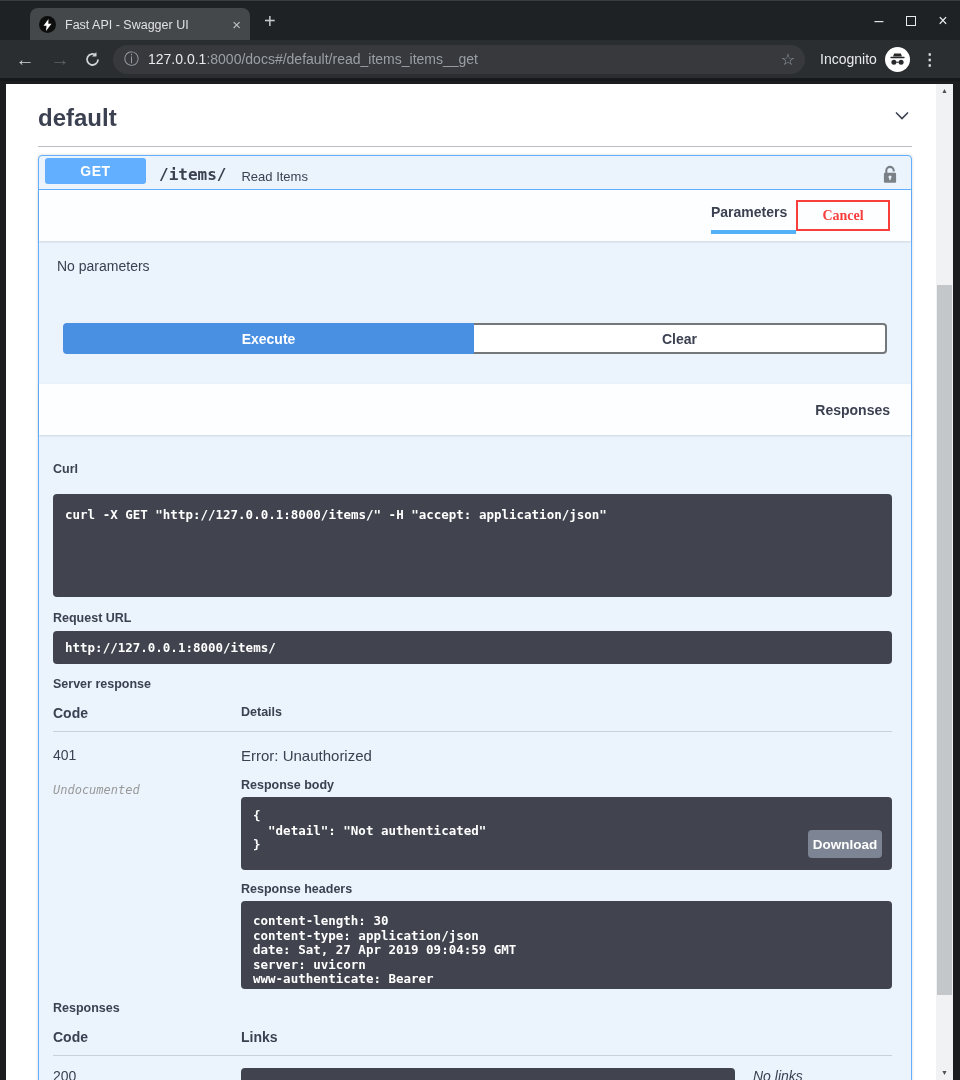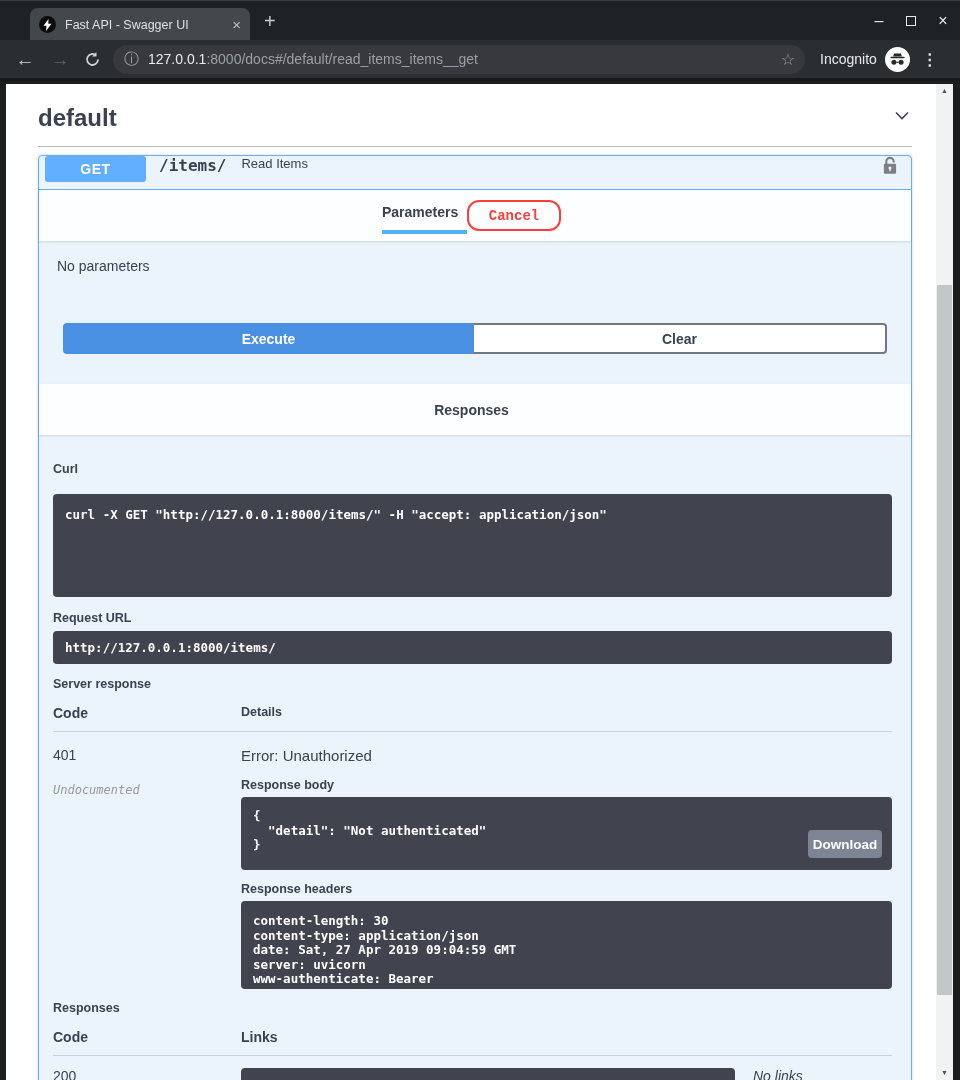--- a/index.html
+++ b/index.html
@@ -39,31 +39,31 @@
   .sb-up { top:0; } .sb-down { bottom:0; }
   .sb-thumb { position:absolute; top:201px; left:1px; width:15px; height:710px; background:#c3c7c9; }
 
   
   .content { padding:13px 24px 0 32px; color:#3b4151; }
   .sec-row { display:flex; justify-content:space-between; align-items:center; height:42px; }
   .sec-title { font-size:24px; font-weight:700; color:#3b4151; }
   .sec-hr { border:none; border-top:1px solid rgba(59,65,81,.35); margin-top:7px; }
 
   .opblock { margin-top:8px; border:1px solid #61affe; border-radius:4px; background:#ebf4fd; box-shadow:0 0 3px rgba(0,0,0,.18); }
-  .op-summary { display:flex; align-items:flex-start; height:34px; padding:0 14px 16px 6px; border-bottom:1px solid #61affe; }
+  .op-summary { display:flex; align-items:flex-end; height:34px; padding:0 14px 5px 6px; border-bottom:1px solid #61affe; }
   .method-badge { width:101px; height:26px; background:#61affe; border-radius:3px; color:#fff; font-weight:700; font-size:14px; text-align:center; line-height:26px; letter-spacing:.5px; }
   .op-path { font-family:"DejaVu Sans Mono", monospace; font-weight:700; font-size:16px; margin-left:13px; color:#3b4151; }
   .op-desc { font-size:13px; margin-left:15px; color:#3b4151; }
   .op-lock { margin-left:auto; display:flex; }
 
-  .sect-header { background:rgba(255,255,255,.85); box-shadow:0 1px 2px rgba(0,0,0,.12); height:51px; display:flex; align-items:center; justify-content:center; padding:0 21px 0 14px; position:relative; }
+  .sect-header { background:rgba(255,255,255,.85); box-shadow:0 1px 2px rgba(0,0,0,.12); height:51px; display:flex; align-items:center; justify-content:flex-end; padding:0 21px 0 14px; position:relative; }
   .tab-item { align-self:flex-start; margin-top:13px; }
   .tab-item-label { font-size:14px; font-weight:700; color:#3b4151; }
   .tab-underline { height:4px; width:85px; background:#53b1f8; margin-top:9px; }
-  .cancel-btn { width:94px; height:31px; border:2px solid #f93e3e; border-radius:12px; background:transparent; color:#f93e3e; font-weight:700; font-size:14px; font-family:Liberation Mono, monospace; }
+  .cancel-btn { width:94px; height:31px; border:2px solid #f93e3e; border-radius:0; background:transparent; color:#f93e3e; font-weight:700; font-size:14px; font-family:Liberation Serif, serif; }
 
   .no-params { margin:17px 0 0 18px; font-size:14px; height:16px; }
   .execute-row { display:flex; margin-top:49px; padding:0 24px;justify-content:flex-end; }
   .execute-btn { flex:1; height:31px; background:#4990e2; border:none; border-radius:4px 0 0 4px; color:#fff; font-weight:700; font-size:14px; font-family:"Liberation Sans", sans-serif; }
   .clear-btn { flex:1; height:31px; background:#fff; border:2px solid #75787b; border-left:none; border-radius:0 4px 4px 0; color:#3b4151; font-weight:700; font-size:14px; font-family:"Liberation Sans", sans-serif; }
   .responses-header { margin-top:30px; }
   .responses-title { font-size:14px; font-weight:700; color:#3b4151; }
 
   .resp-wrap { padding:24px 19px 40px 14px; }
   .mini-label { font-size:12.5px; font-weight:700; color:#3b4151; }

